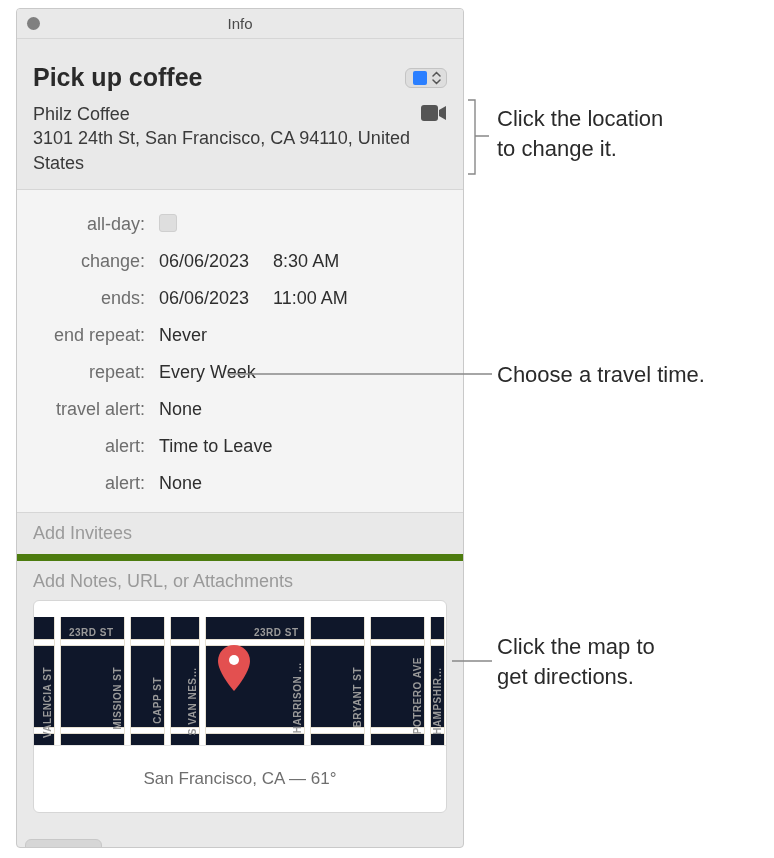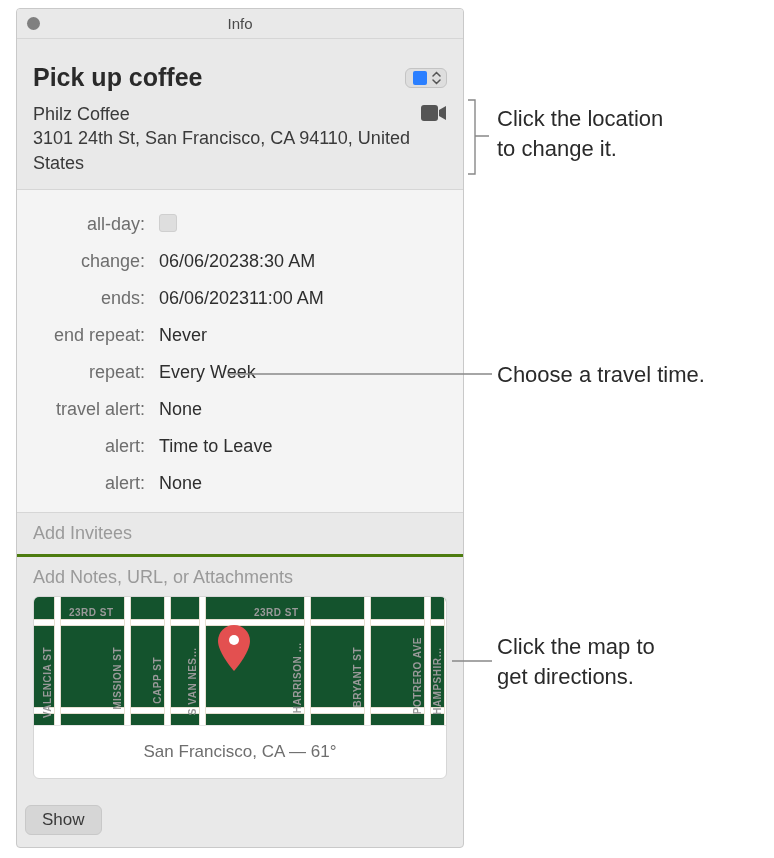--- a/index.html
+++ b/index.html
@@ -108,31 +108,32 @@
       width: 126px;
       text-align: right;
       padding-right: 14px;
       color: #6e6e6e;
       font-size: 18px;
     }
     .row-val {
       font-size: 18px;
       color: #2e2e2e;
       display: flex;
+      gap: 24px;
     }
     .checkbox {
       width: 18px;
       height: 18px;
       background: #dedede;
       border: 1px solid #cfcfcf;
       border-radius: 3px;
     }
     .invitees {
       padding: 10px 16px;
-      border-bottom: 3px solid #4d7c0f;
+      border-bottom: 7px solid #4d7c0f;
       color: #9a9a9a;
       font-size: 18px;
       background: #e9e9e9;
     }
     .notes-section {
       padding: 10px 16px 14px 16px;
       background: #e9e9e9;
     }
     .notes-placeholder {
       color: #9a9a9a;
@@ -141,21 +142,22 @@
     }
     .map-card {
       background: #fff;
       border: 1px solid #d6d6d6;
       border-radius: 6px;
       overflow: hidden;
     }
     .map-body {
       position: relative;
       height: 128px;
-      background: #14532d;
+      background: #0f172a;
+      margin-top: 16px;
     }
     .street-h {
       position: absolute;
       left: 0; right: 0;
       height: 7px;
       background: #fff;
       border-top: 1px solid #e6e0d2;
       border-bottom: 1px solid #e6e0d2;
     }
     .street-v {
@@ -185,21 +187,21 @@
     .pin {
       position: absolute;
       left: 184px;
       top: 28px;
       width: 32px;
       height: 46px;
     }
     .weather-bar {
       border-top: 1px solid #e6e6e6;
       text-align: center;
-      padding: 16px 0;
+      padding: 23px 0;
       font-size: 17px;
       color: #6e6e6e;
     }
     .footer {
       padding: 12px 8px;
     }
     .show-btn {
       background: #d6d6d6;
       border: 1px solid #c8c8c8;
       border-radius: 6px;

